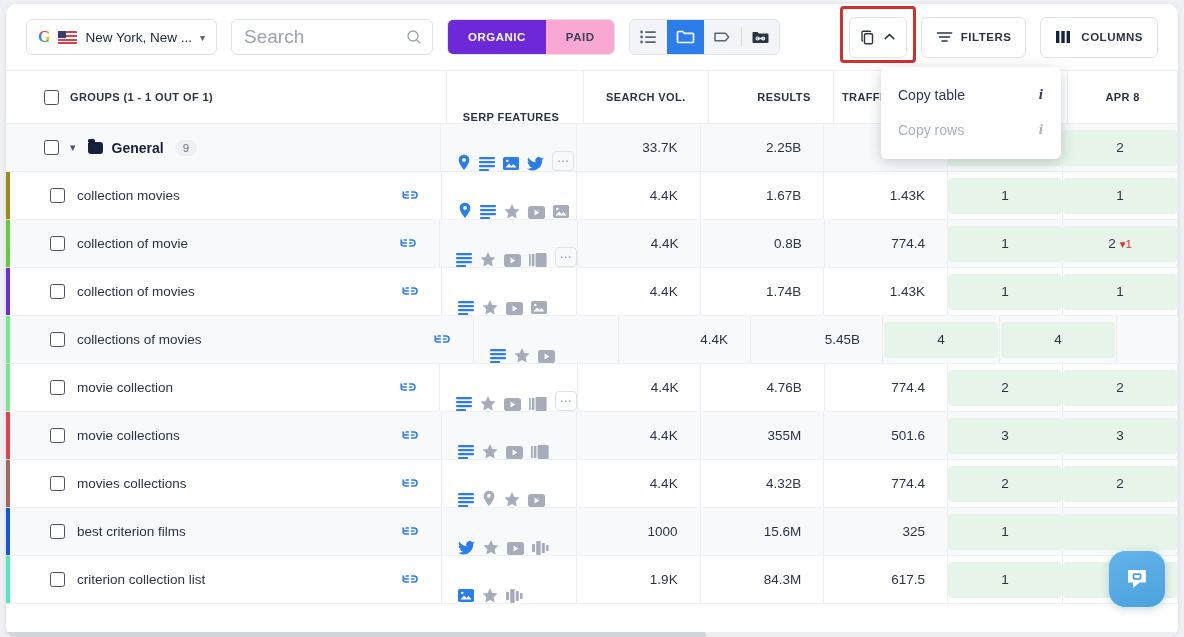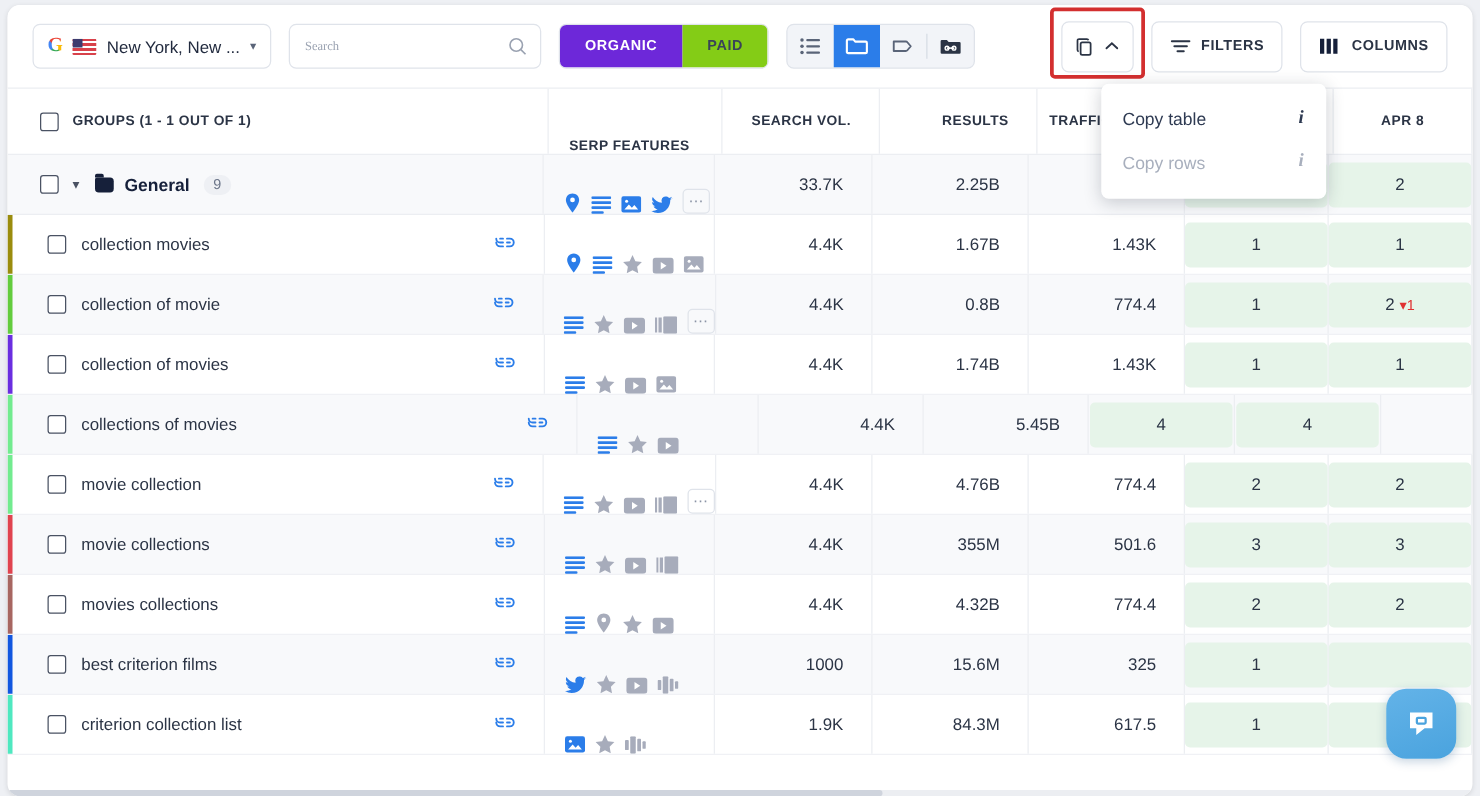--- a/index.html
+++ b/index.html
@@ -56,30 +56,30 @@
 
   .search-wrap {
     position: relative;
     width: 202px; height: 36px;
     border: 1px solid #dfe3ea; border-radius: 6px; background: #fff;
     display: flex; align-items: center;
   }
   .search-wrap input {
     border: 0; outline: 0; background: transparent;
     width: 100%; height: 100%; padding: 0 32px 0 12px;
-    font-family: Liberation Serif, serif; font-size: 10px; color: #212a3e;
+    font-family: Liberation Sans, sans-serif; font-size: 19px; color: #212a3e;
   }
   .search-wrap input::placeholder { color: #9aa2b1; }
   .search-ico { position: absolute; right: 10px; top: 9px; }
 
   .seg { display: flex; height: 36px; border-radius: 6px; overflow: hidden;
          border: 1px solid #dfe3ea; }
   .seg div { display: flex; align-items: center; justify-content: center;
     padding: 0 20px; font-size: 11.5px; font-weight: 700; letter-spacing: .5px;
-    color: #3a4358; background: #84cc16; cursor: pointer; }
+    color: #3a4358; background: #f9a8d4; cursor: pointer; }
   .seg div.on { background: #6d28d9; color: #fff; }
 
   .viewseg { display:flex; align-items:center; height: 36px;
     border:1px solid #dfe3ea; border-radius:6px; overflow:hidden; background:#f2f4f8; }
   .viewseg .vi { width: 37px; height: 100%; display:flex; align-items:center;
      justify-content:center; cursor:pointer; }
   .viewseg .vi.on { background:#2b7de9; }
   .vsep { width:1px; height:20px; background:#d6dbe4; }
 
   .spacer { flex: 1; }
@@ -117,21 +117,21 @@
     color:#2b3445; position:relative;
   }
   .trow { display:flex; align-items:center; height:48px; position:relative;
     border-bottom:1px solid #f0f1f5; }
   .trow.alt { background:#f8f9fb; }
   .trow.group { height:48px; background:#f8f9fb; border-bottom:1px solid #eceef2; }
 
   .bar { position:absolute; left:0; top:0; width:4px; height:100%; }
 
   .c-name { width: 456px; display:flex; align-items:center; padding-left:26px;
-     border-right:1px solid #eceef2; height:100%; }
+     border-right:1px solid #eceef2; height:100%;margin-left:12px; }
   .c-name.child { padding-left: 32px; }
   .c-serp { width: 145px; display:flex; align-items:flex-end; gap:8px;
      padding-left: 16px; border-right:1px solid #eceef2; height:100%; }
   .c-num { width: 132px; display:flex; align-items:center; justify-content:flex-end;
      padding-right: 22px; border-right:1px solid #eceef2; height:100%;
      font-size: 13.5px; color:#2b3445; font-weight:400; letter-spacing:0; }
   .c-num.hdr { font-size:11px; font-weight:700; letter-spacing:.4px; }
   .c-rank { width: 117px; display:flex; align-items:center; justify-content:center;
      height:100%; border-right:1px solid #eceef2; }
   .c-rank.hdr { font-size:11px; font-weight:700; letter-spacing:.4px; color:#2b3445; }

